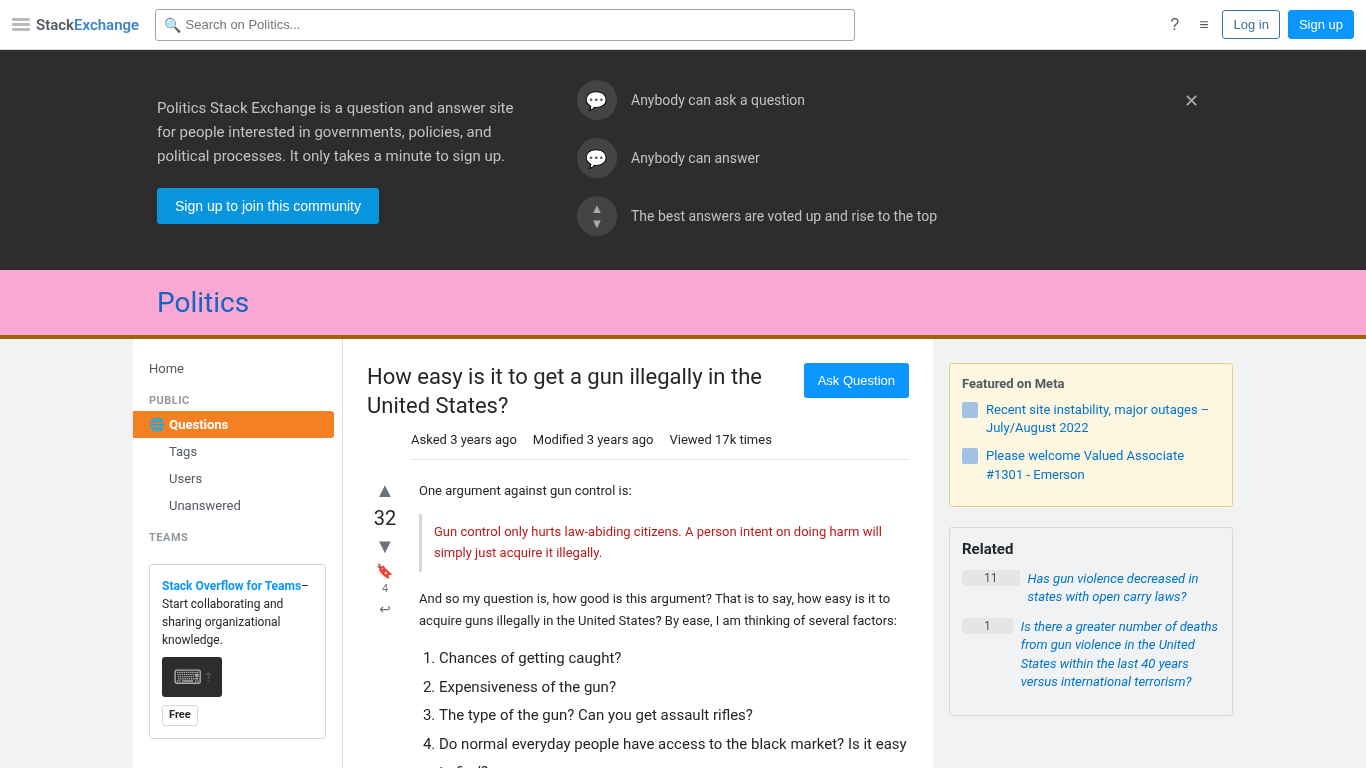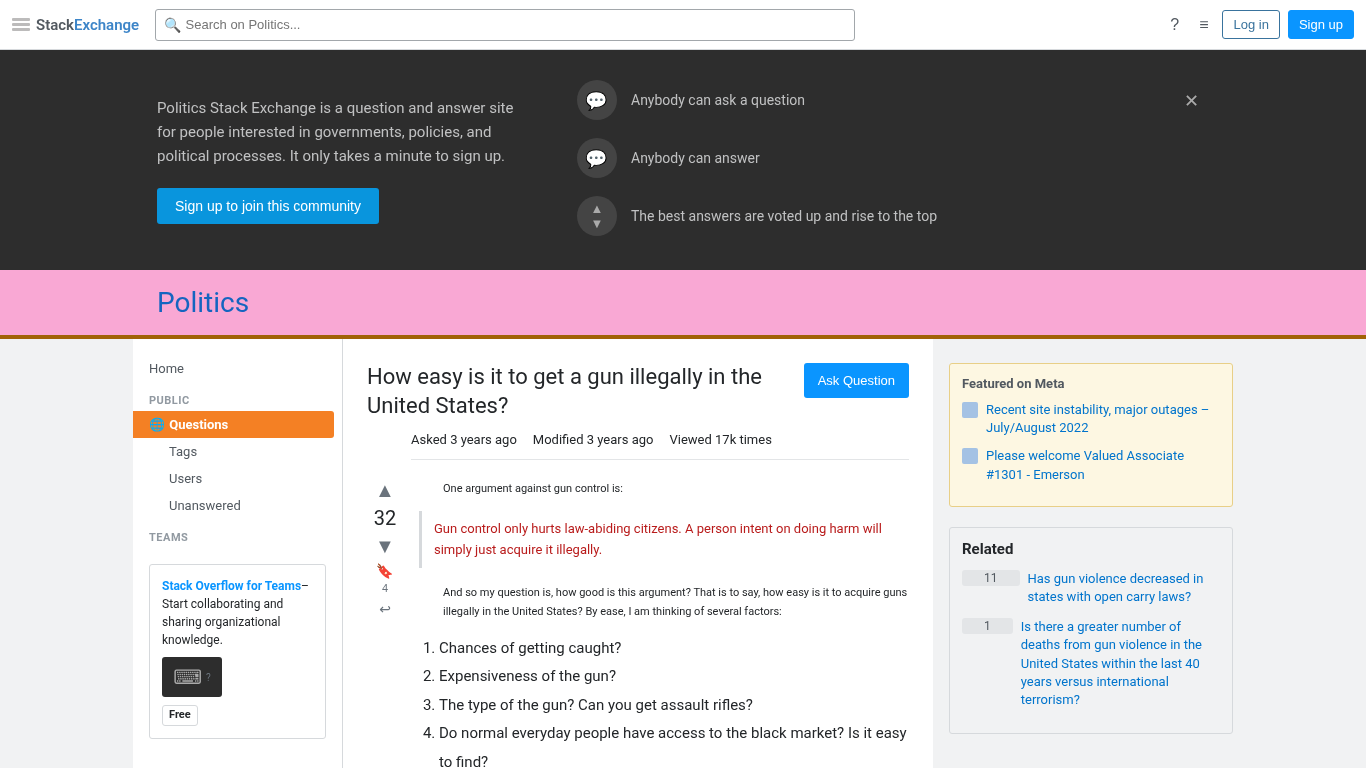--- a/index.html
+++ b/index.html
@@ -360,25 +360,24 @@
     }
     .blockquote-text {
       border-left: 3px solid #d6d9dc;
       padding: 8px 12px;
       color: #b91c1c;
       font-size: 13px;
       line-height: 1.6;
       margin-bottom: 16px;
     }
     .question-text {
-      font-size: 11px;
+      font-size: 13px;
       line-height: 1.7;
       color: #232629;
       margin-bottom: 12px;
-      margin-left: 24px;
     }
     .question-list {
       font-size: 15px;
       line-height: 1.9;
       color: #232629;
       margin-left: 20px;
     }
 
     
     .right-sidebar {
@@ -444,20 +443,21 @@
       color: #525960;
       flex-shrink: 0;
       min-width: 28px;
       text-align: center;
     }
     .related-item a {
       color: #0074cc;
       text-decoration: none;
       font-size: 13px;
       line-height: 1.4;
+      font-style: italic;
     }
 
     
     .triangle-up::before { content: '▲'; }
     .triangle-down::before { content: '▼'; }
     .bookmark-icon::before { content: '🔖'; font-size: 14px; }
     .history-icon::before { content: '↩'; font-size: 14px; }
     .search-icon-svg { color: #878f95; margin-right: 4px; font-size: 14px; }
     .globe-icon { font-size: 13px; margin-right: 4px; }
   </style>

